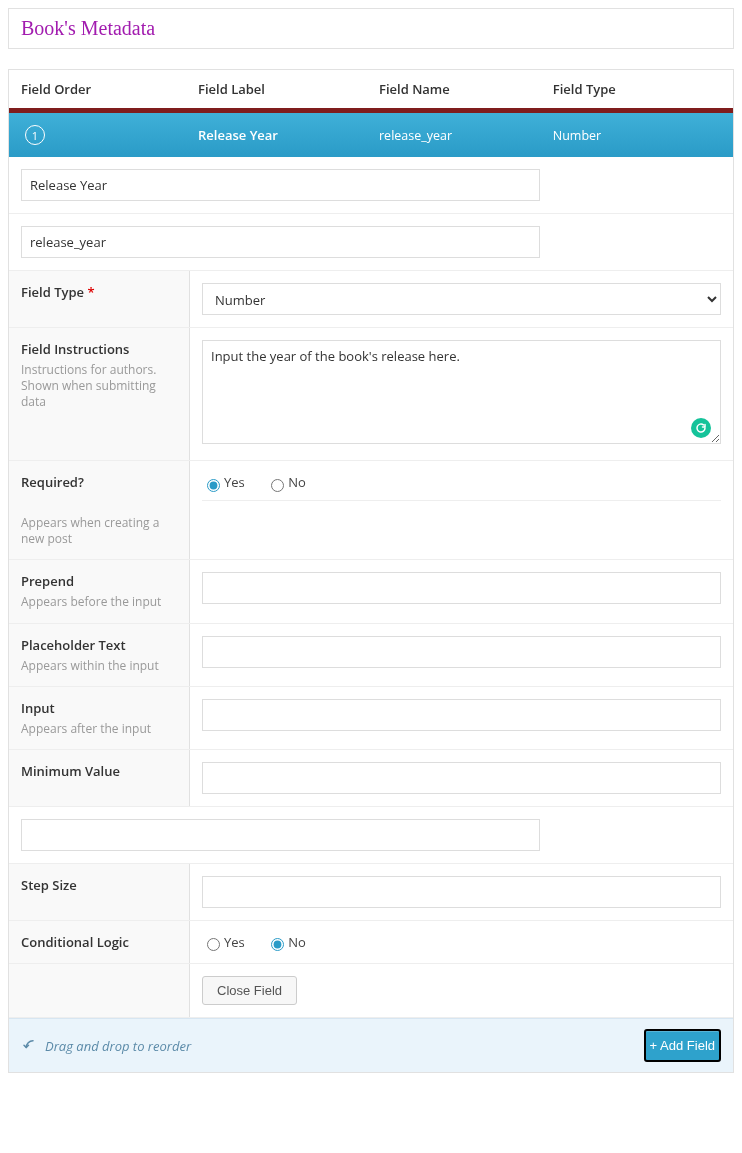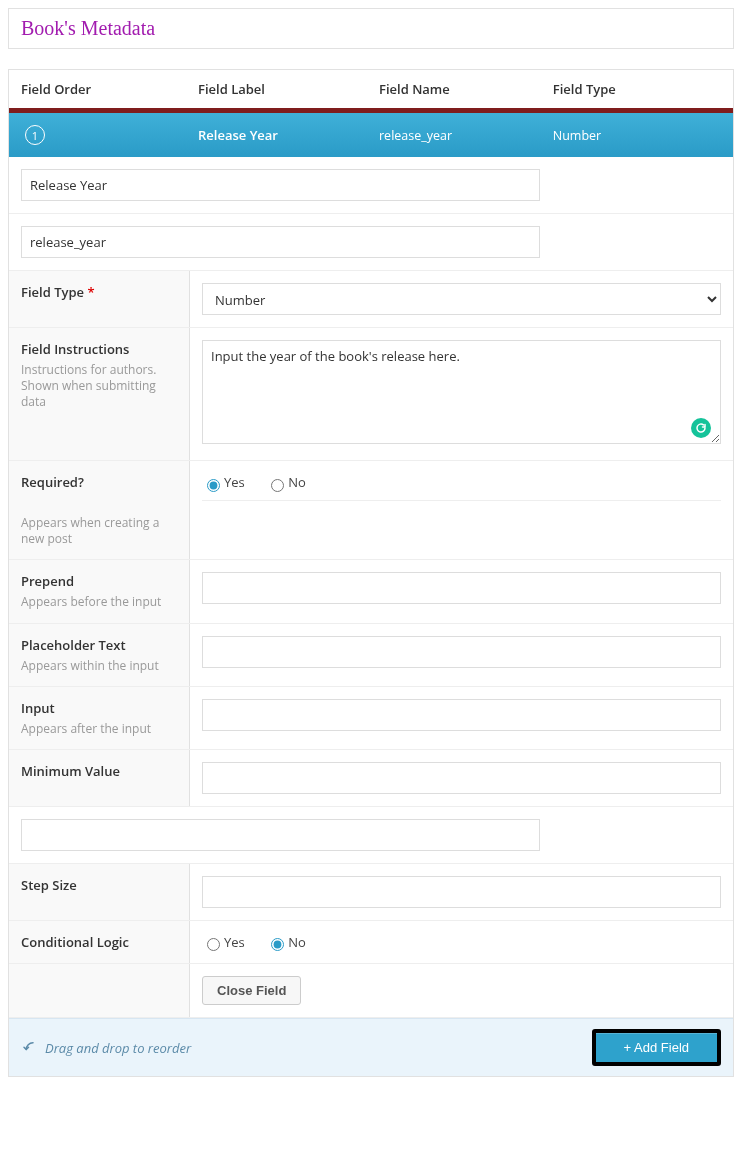--- a/index.html
+++ b/index.html
@@ -102,37 +102,36 @@
   .close-wrap { padding: 12px; }
   .btn {
     display: inline-block;
     padding: 6px 14px;
     border: 1px solid #ccc;
     background: #f7f7f7;
     color: #555;
     border-radius: 3px;
     font-size: 13px;
     cursor: pointer;
-    font-weight: bold;
   }
   .footer-bar {
     display: flex;
     justify-content: space-between;
     align-items: center;
     background: #eaf4fb;
     border-top: 1px solid #d7e6f2;
     padding: 10px 12px;
   }
   .drag-hint { color: #5b8aa8; font-style: italic; font-size: 13px; display: flex; align-items: flex-start; }
   .drag-hint svg { margin-right: 6px; }
   .btn-primary {
     background: #2ea2cc;
-    border: 4px solid #000000;
+    border: 2px solid #000000;
     color: #fff;
-    padding: 7px 28px;
+    padding: 7px 4px;
     border-radius: 3px;
     font-size: 13px;
     cursor: pointer;
     box-shadow: inset 0 1px 0 rgba(255,255,255,0.2);
   }
 </style>
 </head>
 <body>
 
 <div class="panel-title">

